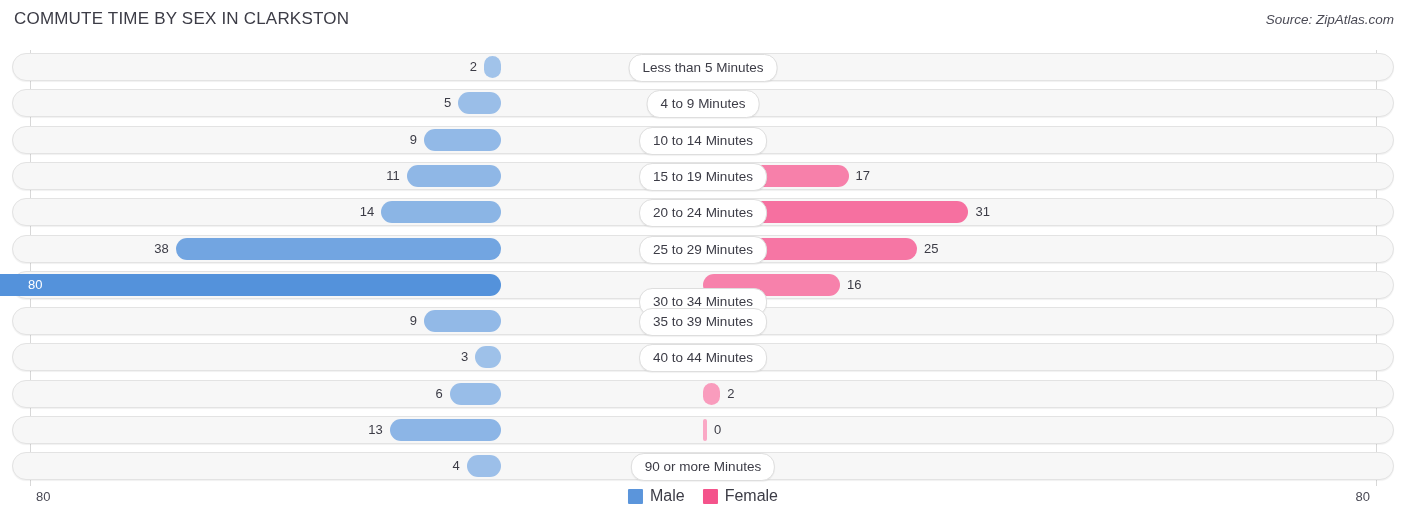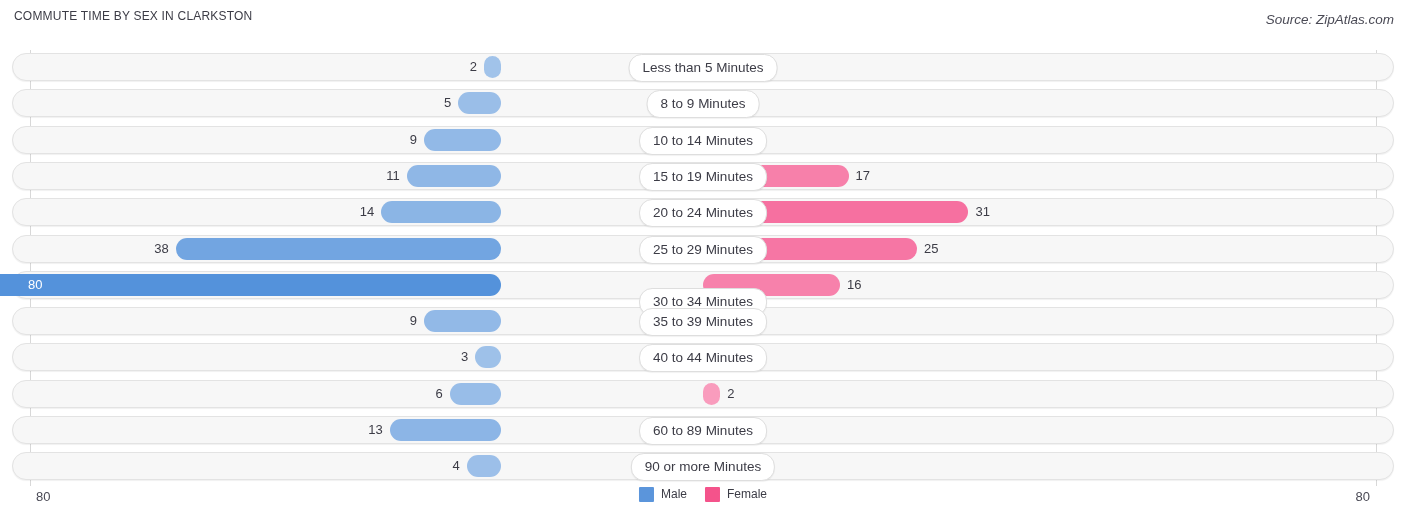--- a/index.html
+++ b/index.html
@@ -20,21 +20,21 @@
     width: 1406px;
     height: 522px;
     box-sizing: border-box;
   }
 
   
   .chart-title {
     position: absolute;
     left: 14px;
     top: 9px;
-    font-size: 12px;
+    font-size: 17px;
     letter-spacing: 0.2px;
     color: #3c3c46;
     white-space: nowrap;
   }
   .chart-source {
     position: absolute;
     right: 12px;
     top: 12px;
     font-size: 13.5px;
     font-style: italic;
@@ -133,23 +133,23 @@
     top: 487px;
     left: 50%;
     transform: translateX(-50%);
     display: flex;
     align-items: center;
     gap: 18px;
     z-index: 5;
   }
   .legend-item {
     display: flex;
-    align-items: flex-start;
+    align-items: center;
     gap: 7px;
-    font-size: 12px;
+    font-size: 16px;
     color: #3c3c46;
     white-space: nowrap;
   }
   .legend-swatch {
     width: 15px;
     height: 15px;
     border-radius: 1px;
     display: inline-block;
   }
 </style>
@@ -168,21 +168,21 @@
       <div class="bar male" style="width: 17.125px; top: 6px; right: 703px; background: rgb(161, 195, 234);"></div>
       <div class="bar-value male" style="top: 6px; right: 727.125px;">2</div>
       <div class="bar female" style="width: 4px; top: 6px; left: 703px; background: rgb(250, 168, 197);"></div>
       <div class="bar-value female" style="top: 6px; left: 714px;">0</div>
       <div class="center-label" style="top: 4px; left: 703px;">Less than 5 Minutes</div>
       <div class="row" style="top: 39.3px;"></div>
       <div class="bar male" style="width: 42.8125px; top: 42.3px; right: 703px; background: rgb(154, 190, 232);"></div>
       <div class="bar-value male" style="top: 42.3px; right: 752.812px;">5</div>
       <div class="bar female" style="width: 4px; top: 42.3px; left: 703px; background: rgb(250, 168, 197);"></div>
       <div class="bar-value female" style="top: 42.3px; left: 714px;">0</div>
-      <div class="center-label" style="top: 40.3px; left: 703px;">8 to 9 Minutes</div>
+      <div class="center-label" style="top: 40.3px; left: 703px;">4 to 9 Minutes</div>
       <div class="row" style="top: 75.6px;"></div>
       <div class="bar male" style="width: 77.0625px; top: 78.6px; right: 703px; background: rgb(146, 185, 231);"></div>
       <div class="bar-value male" style="top: 78.6px; right: 787.062px;">9</div>
       <div class="bar female" style="width: 25.6875px; top: 78.6px; left: 703px; background: rgb(249, 153, 187);"></div>
       <div class="bar-value female" style="top: 78.6px; left: 735.688px;">3</div>
       <div class="center-label" style="top: 76.6px; left: 703px;">10 to 14 Minutes</div>
       <div class="row" style="top: 111.9px;"></div>
       <div class="bar male" style="width: 94.1875px; top: 114.9px; right: 703px; background: rgb(143, 183, 230);"></div>
       <div class="bar-value male" style="top: 114.9px; right: 804.188px;">11</div>
       <div class="bar female" style="width: 145.562px; top: 114.9px; left: 703px; background: rgb(247, 128, 170);"></div>
@@ -221,21 +221,20 @@
       <div class="row" style="top: 329.7px;"></div>
       <div class="bar male" style="width: 51.375px; top: 332.7px; right: 703px; background: rgb(152, 189, 232);"></div>
       <div class="bar-value male" style="top: 332.7px; right: 761.375px;">6</div>
       <div class="bar female" style="width: 17.125px; top: 332.7px; left: 703px; background: rgb(249, 156, 189);"></div>
       <div class="bar-value female" style="top: 332.7px; left: 727.125px;">2</div>
       <div class="row" style="top: 366px;"></div>
       <div class="bar male" style="width: 111.312px; top: 369px; right: 703px; background: rgb(140, 181, 230);"></div>
       <div class="bar-value male" style="top: 369px; right: 821.312px;">13</div>
       <div class="bar female" style="width: 4px; top: 369px; left: 703px; background: rgb(250, 168, 197);"></div>
       <div class="bar-value female" style="top: 369px; left: 714px;">0</div>
-      <div class="center-label" style="top: 367px; left: 703px;">60 to 89 Minutes</div>
       <div class="row" style="top: 402.3px;"></div>
       <div class="bar male" style="width: 34.25px; top: 405.3px; right: 703px; background: rgb(156, 191, 233);"></div>
       <div class="bar-value male" style="top: 405.3px; right: 744.25px;">4</div>
       <div class="bar female" style="width: 8.5625px; top: 405.3px; left: 703px; background: rgb(249, 160, 191);"></div>
       <div class="bar-value female" style="top: 405.3px; left: 718.562px;">1</div>
       <div class="center-label" style="top: 403.3px; left: 703px;">90 or more Minutes</div>
     </div>
 
   <div class="axis-label left">80</div>
   <div class="axis-label right">80</div>

